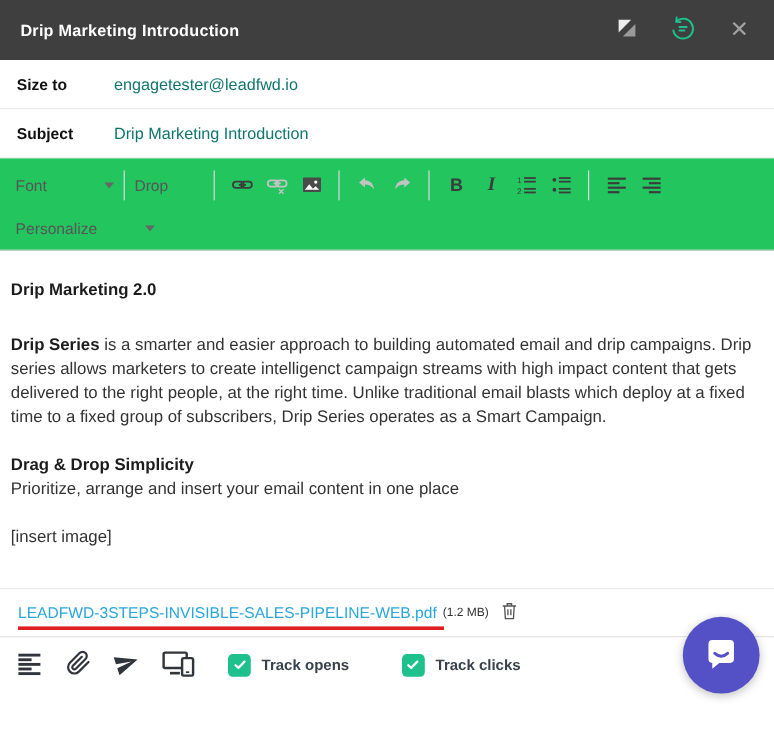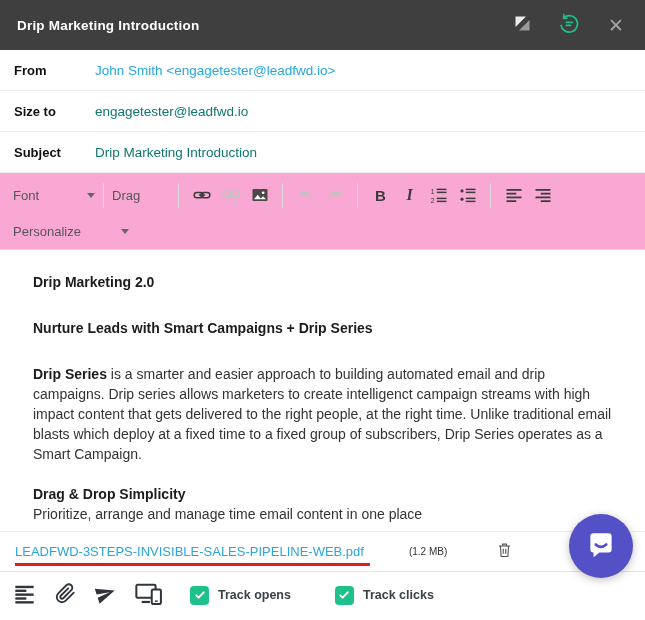--- a/index.html
+++ b/index.html
@@ -13,45 +13,45 @@
   .hdr-title{color:#fff;font-size:13.5px;font-weight:bold;letter-spacing:.2px;flex:1;}
   .hdr-actions{display:flex;align-items:center;gap:23px;}
   .hdr-btn{width:24px;height:24px;display:flex;align-items:center;justify-content:center;cursor:pointer;background:none;border:none;padding:0;}
   .close-x{color:#a2a2a2;font-size:19px;line-height:1;}
   
   .field-row{height:41px;display:flex;align-items:center;padding:0 14px;border-bottom:1px solid #ebebeb;}
   .field-label{width:81px;flex:none;font-size:13px;font-weight:bold;color:#111;}
   .field-value{font-size:13.5px;color:#0f766e;}
   .field-value.link{color:#29a6dd;}
   
-  .etoolbar{background:#f9a8d4;border-bottom:1px solid #d8d8d8;height:77px;padding:2px 0 12px 0;}
+  .etoolbar{background:#22c55e;border-bottom:1px solid #d8d8d8;height:77px;padding:2px 0 12px 0;}
   .etb-row{display:flex;align-items:center;padding:0 13px;}
   .etb-row1{height:40px;}
   .etb-row2{height:33px;}
   .combo{display:flex;align-items:center;justify-content:space-between;font-size:13px;color:#565656;cursor:pointer;}
   .combo-font{width:82px;}
   .combo-size{width:58px;}
   .combo-pers{width:116px;gap:20px;}
   .caret{width:0;height:0;border-left:4px solid transparent;border-right:4px solid transparent;border-top:5px solid #666;}
   .etb-div{width:1px;height:25px;background:#dadada;margin:0 8px;}
   .tb-btn{width:27px;height:26px;display:flex;align-items:center;justify-content:center;cursor:pointer;background:none;border:none;padding:0;margin:0 1px;}
   .tb-btn svg{display:block;}
   .glyph-b{font-weight:900;font-size:15px;color:#3c3c3c;}
   .glyph-i{font-family:"Liberation Serif",serif;font-style:italic;font-weight:bold;font-size:16px;color:#3c3c3c;}
   
-  .mailbody{height:281px;padding:0 33px;font-size:14px;line-height:20px;color:#333;overflow:hidden;}
+  .mailbody{height:281px;padding:0 9px;font-size:14px;line-height:20px;color:#333;overflow:hidden;}
   .mailbody p{margin:0;}
   .mb-h{font-weight:bold;color:#1c1c1c;}
   .m1{padding-top:22px;}
   .m2{margin-top:26px !important;}
   .m3{margin-top:26px !important;}
   .m4{margin-top:20px !important;}
   .m6{margin-top:20px !important;}
   
-  .attach-row{position:relative;height:40px;border-top:1px solid #ebebeb;display:flex;align-items:center;padding:0 15px;gap:40px;}
+  .attach-row{position:relative;height:40px;border-top:1px solid #ebebeb;display:flex;align-items:center;padding:0 15px;}
   .attach-link{font-size:13px;color:#29a6dd;cursor:pointer;}
   .attach-size{font-size:10px;color:#333;margin-left:5px;}
   .attach-trash{margin-left:10px;cursor:pointer;background:none;border:none;padding:0;display:flex;}
   .annot-underline{position:absolute;left:15px;top:31px;width:355px;height:3px;background:#dd1f1f;}
   
   .footer{height:47px;border-top:1px solid #e4e4e4;display:flex;align-items:center;padding:0 13px;background:#fff;}
   .f-icons{display:flex;align-items:center;gap:19px;}
   .f-btn{background:none;border:none;padding:0;display:flex;align-items:center;justify-content:center;cursor:pointer;}
   .cb-item{display:flex;align-items:center;gap:9px;cursor:pointer;}
   .cb-box{width:19px;height:19px;border-radius:4px;background:#1ec08c;display:flex;align-items:center;justify-content:center;flex:none;}
@@ -91,42 +91,38 @@
         </span>
       </button>
       <button class="hdr-btn" aria-label="close">
         <span class="close-x">✕</span>
       </button>
     </div>
   </div>
 
   <div>
     <div class="field-row">
-      <span class="field-label">From</span>
-      <span class="field-value link">John Smith &lt;engagetester@leadfwd.io&gt;</span>
-    </div>
-    <div class="field-row">
       <span class="field-label">Size to</span>
       <span class="field-value">engagetester@leadfwd.io</span>
     </div>
     <div class="field-row">
       <span class="field-label">Subject</span>
       <span class="field-value">Drip Marketing Introduction</span>
     </div>
   </div>
 
   <div class="etoolbar">
     <div class="etb-row etb-row1">
       <div class="combo combo-font">
         <span>Font</span>
         <span class="caret"></span>
       </div>
       <div class="etb-div"></div>
       <div class="combo combo-size">
-        <span>Drag</span>
+        <span>Drop</span>
       </div>
       <div class="etb-div"></div>
 
       <button class="tb-btn" aria-label="insert link">
         <span>
           <svg width="18" height="18" viewBox="0 0 24 24" fill="none" stroke="#3c3c3c" stroke-width="2">
             <rect x="1.5" y="8.5" width="12" height="7" rx="3.5"></rect>
             <rect x="10.5" y="8.5" width="12" height="7" rx="3.5"></rect>
             <line x1="8" y1="12" x2="16" y2="12"></line>
           </svg>
@@ -226,24 +222,23 @@
     <div class="etb-row etb-row2">
       <div class="combo combo-pers">
         <span>Personalize</span>
         <span class="caret"></span>
       </div>
     </div>
   </div>
 
   <div class="mailbody">
     <p class="mb-h m1">Drip Marketing 2.0</p>
-    <p class="mb-h m2">Nurture Leads with Smart Campaigns + Drip Series</p>
     <p class="m3"><span class="mb-h">Drip Series</span><span> is a smarter and easier approach to building automated email and drip campaigns.  Drip series allows marketers to create intelligenct campaign streams with high impact content that gets delivered to the right people, at the right time. Unlike traditional email blasts which deploy at a fixed time to a fixed group of subscribers, Drip Series operates as a Smart Campaign.</span></p>
     <p class="mb-h m4">Drag &amp; Drop Simplicity</p>
-    <p>Prioritize, arrange and manage time email content in one place</p>
+    <p>Prioritize, arrange and insert your email content in one place</p>
     <p class="m6">[insert image]</p>
   </div>
 
   <div class="attach-row">
     <span class="attach-link">LEADFWD-3STEPS-INVISIBLE-SALES-PIPELINE-WEB.pdf</span>
     <span class="attach-size">(1.2 MB)</span>
     <button class="attach-trash" aria-label="delete attachment">
       <span>
         <svg width="15" height="16" viewBox="0 0 24 26" fill="none" stroke="#555" stroke-width="1.8">
           <path d="M3 6.5 h18"></path>

